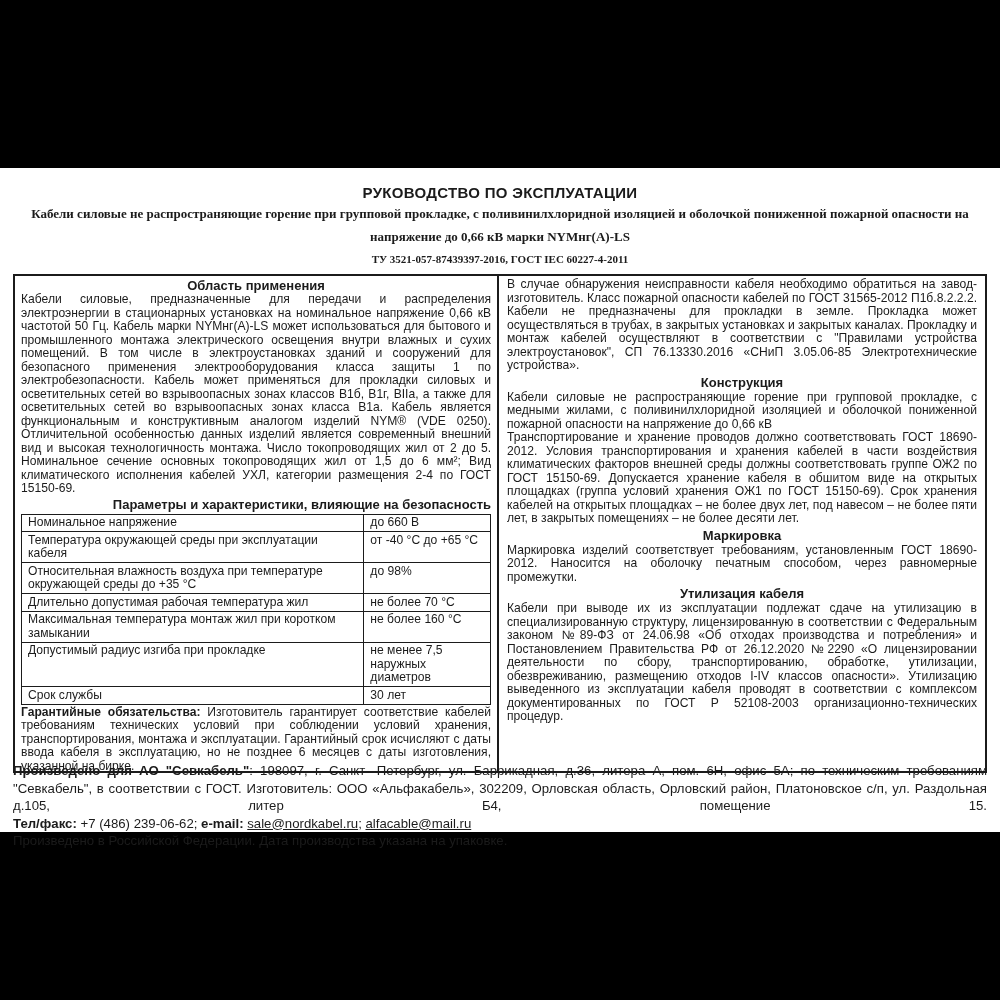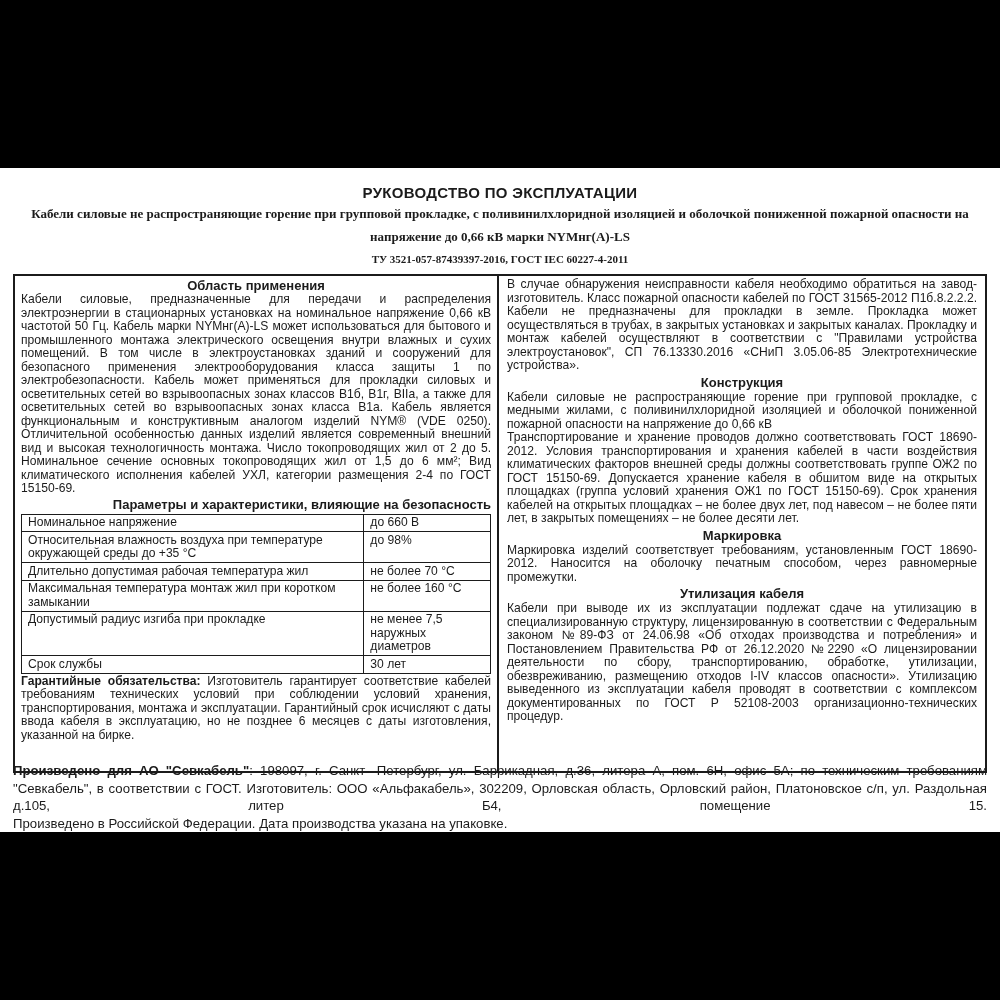--- a/index.html
+++ b/index.html
@@ -52,20 +52,24 @@
         <p class="body-text">Кабели силовые, предназначенные для передачи и распределения электроэнергии в стационарных установках на номинальное напряжение 0,66 кВ частотой 50 Гц. Кабель марки NYMнг(А)-LS может использоваться для бытового и промышленного монтажа электрического освещения внутри влажных и сухих помещений. В том числе в электроустановках зданий и сооружений для безопасного применения электрооборудования класса защиты 1 по электробезопасности. Кабель может применяться для прокладки силовых и осветительных сетей во взрывоопасных зонах классов В1б, В1г, ВIIа, а также для осветительных сетей во взрывоопасных зонах класса В1а. Кабель является функциональным и конструктивным аналогом изделий NYM® (VDE 0250). Отличительной особенностью данных изделий является современный внешний вид и высокая технологичность монтажа. Число токопроводящих жил от 2 до 5. Номинальное сечение основных токопроводящих жил от 1,5 до 6 мм²; Вид климатического исполнения кабелей УХЛ, категории размещения 2-4 по ГОСТ 15150-69.</p>
         <div class="sec-title align-left">Параметры и характеристики, влияющие на безопасность</div>
 
         <table class="params-table">
           <tbody>
             <tr>
               <td class="param-cell">Номинальное напряжение</td>
               <td class="value-cell">до 660 В</td>
             </tr>
             <tr>
+              <td class="param-cell">Температура окружающей среды при эксплуатации кабеля</td>
+              <td class="value-cell">от -40 °С до +65 °С</td>
+            </tr>
+            <tr>
               <td class="param-cell">Относительная влажность воздуха при температуре окружающей среды до +35 °С</td>
               <td class="value-cell">до 98%</td>
             </tr>
             <tr>
               <td class="param-cell">Длительно допустимая рабочая температура жил</td>
               <td class="value-cell">не более 70 °С</td>
             </tr>
             <tr>
               <td class="param-cell">Максимальная температура монтаж жил при коротком замыкании</td>
               <td class="value-cell">не более 160 °С</td>
@@ -92,17 +96,18 @@
         <div class="sec-title">Маркировка</div>
         <p class="body-text">Маркировка изделий соответствует требованиям, установленным ГОСТ 18690-2012. Наносится на оболочку печатным способом, через равномерные промежутки.</p>
         <div class="sec-title">Утилизация кабеля</div>
         <p class="body-text">Кабели при выводе их из эксплуатации подлежат сдаче на утилизацию в специализированную структуру, лицензированную в соответствии с Федеральным законом №89-ФЗ от 24.06.98 «Об отходах производства и потребления» и Постановлением Правительства РФ от 26.12.2020 №2290 «О лицензировании деятельности по сбору, транспортированию, обработке, утилизации, обезвреживанию, размещению отходов I-IV классов опасности». Утилизацию выведенного из эксплуатации кабеля проводят в соответствии с комплексом документированных по ГОСТ Р 52108-2003 организационно-технических процедур.</p>
       </div>
 
     </div>
 
     <div class="footer">
       <p class="footer-p1"><b>Произведено для АО "Севкабель"</b><span>: 198097, г. Санкт- Петербург, ул. Баррикадная, д.36, литера А, пом. 6Н, офис 5А; по техническим требованиям "Севкабель", в соответствии с ГОСТ. Изготовитель: ООО «Альфакабель», 302209, Орловская область, Орловский район, Платоновское с/п, ул. Раздольная д.105, литер Б4, помещение 15.</span></p>
+      <p><b>Тел/факс:</b><span> +7 (486) 239-06-62; </span><b>e-mail:</b><span> </span><a class="email">sale@nordkabel.ru</a><span>; </span><a class="email">alfacable@mail.ru</a></p>
       <p>Произведено в Российской Федерации. Дата производства указана на упаковке.</p>
     </div>
 
   </div>
 </div>
 
 </body></html>

